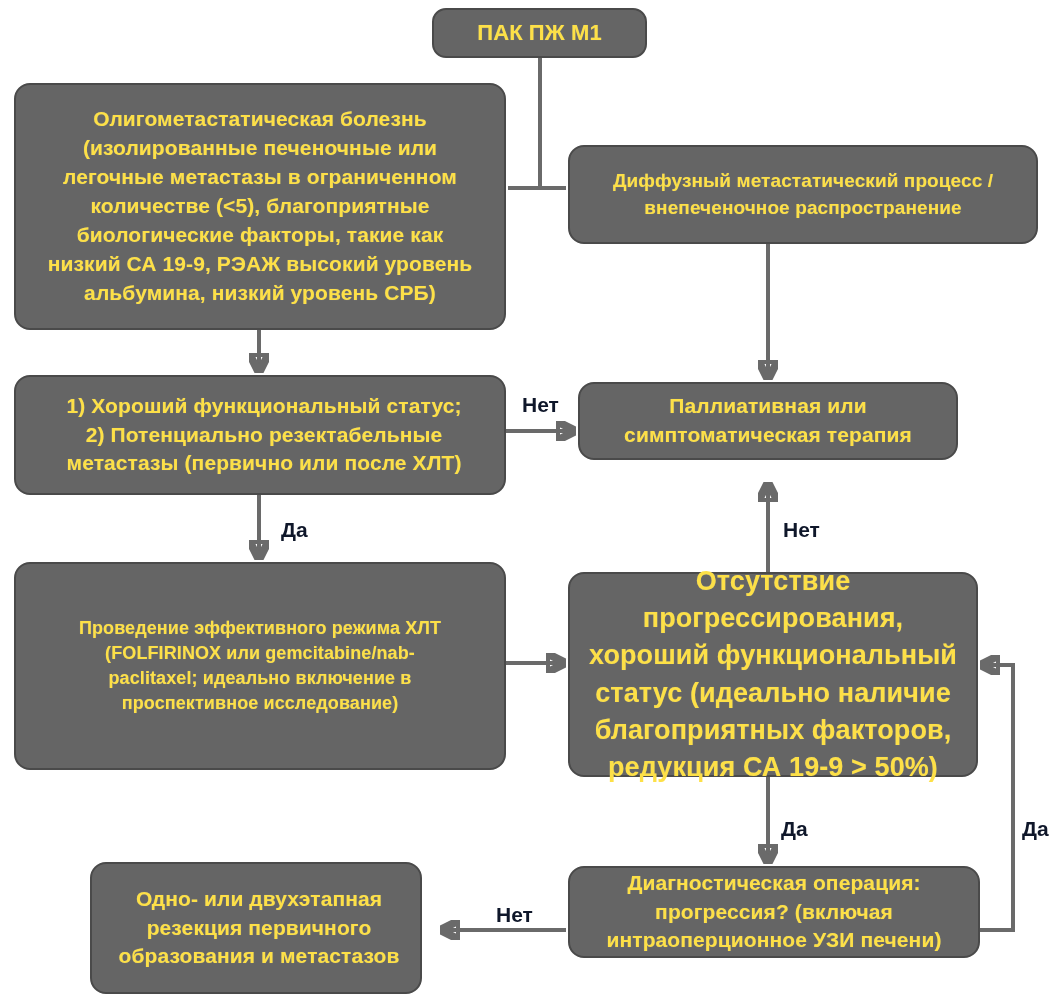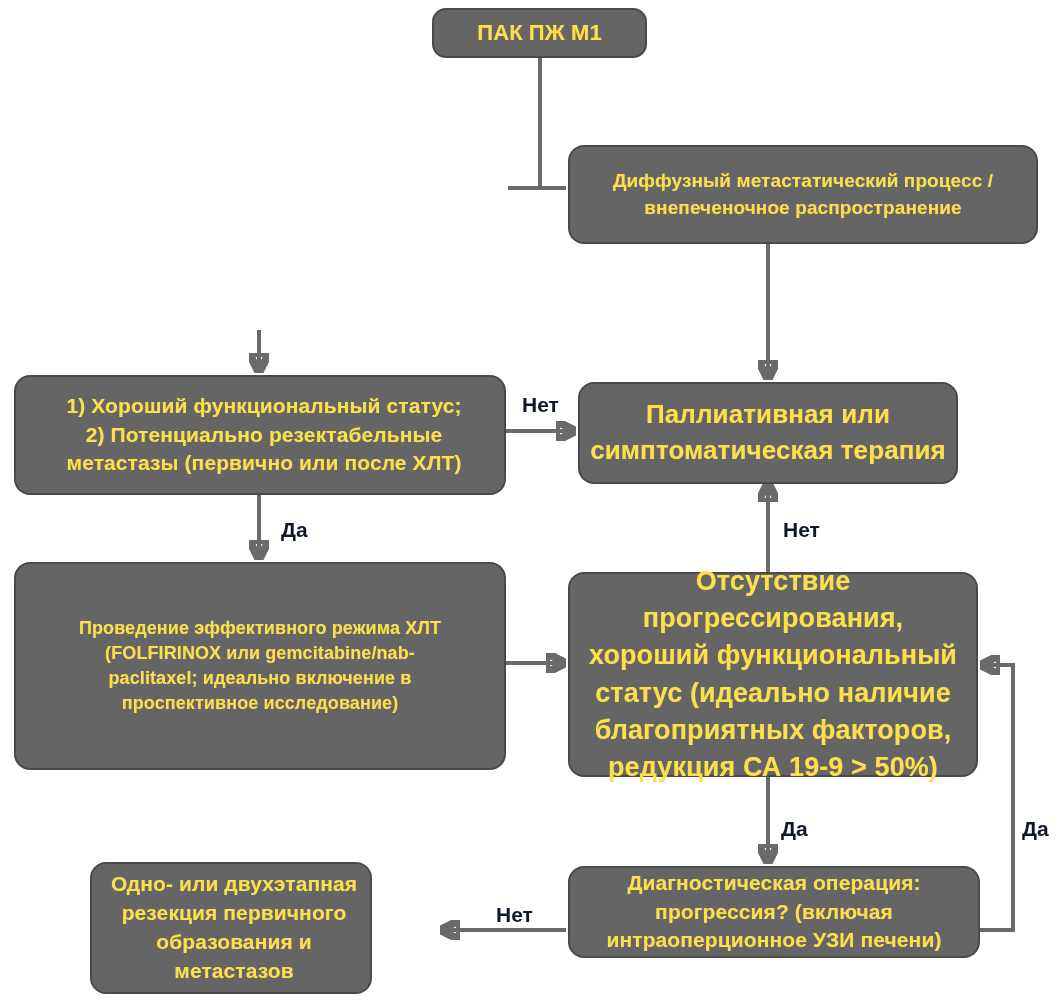--- a/index.html
+++ b/index.html
@@ -58,24 +58,24 @@
     stroke: #6a6a6a;
     stroke-width: 4;
     fill: none;
   }
 
   
   #n-root     { left: 432px; top: 8px;   width: 215px; height: 50px;  font-size: 22px; border-radius: 14px; }
   #n-oligo    { left: 14px;  top: 83px;  width: 492px; height: 247px; font-size: 21px; }
   #n-diffuse  { left: 568px; top: 145px; width: 470px; height: 99px;  font-size: 19px; }
   #n-criteria { left: 14px;  top: 375px; width: 492px; height: 120px; font-size: 21px; }
-  #n-pallia   { left: 578px; top: 382px; width: 380px; height: 102px;  font-size: 26px; }
+  #n-pallia   { left: 578px; top: 382px; width: 380px; height: 78px;  font-size: 21px; }
   #n-chemo    { left: 14px;  top: 562px; width: 492px; height: 208px; font-size: 18px; }
   #n-noprog   { left: 568px; top: 572px; width: 410px; height: 205px; font-size: 27px; }
-  #n-resect   { left: 90px;  top: 862px; width: 282px; height: 132px; font-size: 21px; padding-left: 16px; }
+  #n-resect   { left: 90px;  top: 862px; width: 332px; height: 132px; font-size: 21px; padding-left: 16px; }
   #n-diagop   { left: 568px; top: 866px; width: 412px; height: 92px; font-size: 21px; }
 </style>
 </head>
 <body>
 
 <div id="canvas">
 
   <svg class="connectors" viewBox="0 0 1060 1004">
     <defs>
       <marker id="arrow" viewBox="0 0 10 10" refX="9" refY="5" markerWidth="5" markerHeight="5" orient="auto-start-reverse">
@@ -103,20 +103,29 @@
 
     <path d="M 980 930 L 1013 930 L 1013 665 L 982 665" marker-end="url(#arrow)"></path>
 
     <path d="M 566 930 L 442 930" marker-end="url(#arrow)"></path>
   </svg>
 
   <div class="node" id="n-root">
     <span class="txt">ПАК ПЖ М1</span>
   </div>
 
+  <div class="node" id="n-oligo">
+    <span class="txt">Олигометастатическая болезнь
+(изолированные печеночные или
+легочные метастазы в ограниченном
+количестве (&lt;5), благоприятные
+биологические факторы, такие как
+низкий СА 19-9, РЭАЖ высокий уровень
+альбумина, низкий уровень СРБ)</span>
+  </div>
 
   <div class="node" id="n-diffuse">
     <span class="txt">Диффузный метастатический процесс /
 внепеченочное распространение</span>
   </div>
 
   <div class="node left-align" id="n-criteria">
     <span class="txt">1)        Хороший функциональный статус;
 2)        Потенциально резектабельные
 метастазы (первично или после ХЛТ)</span>

